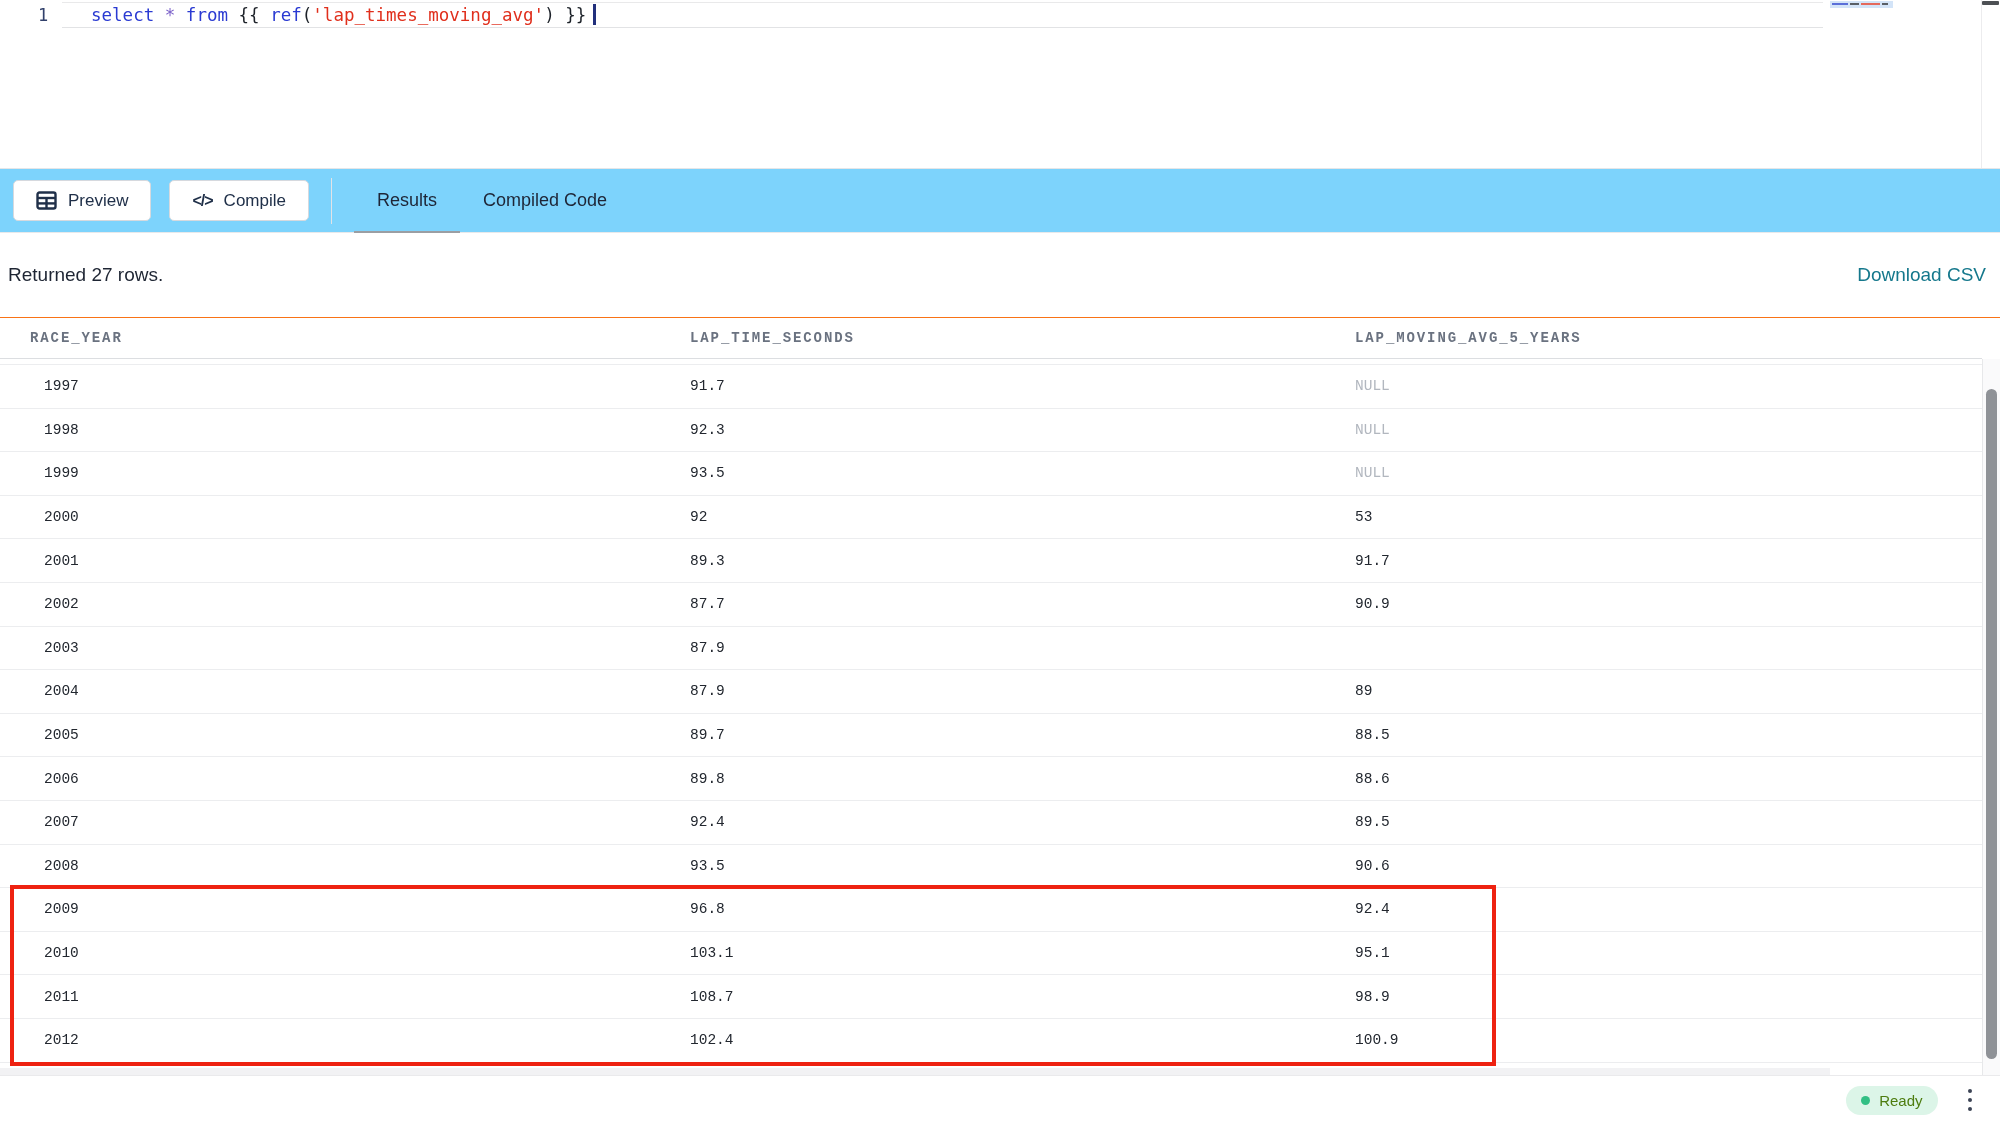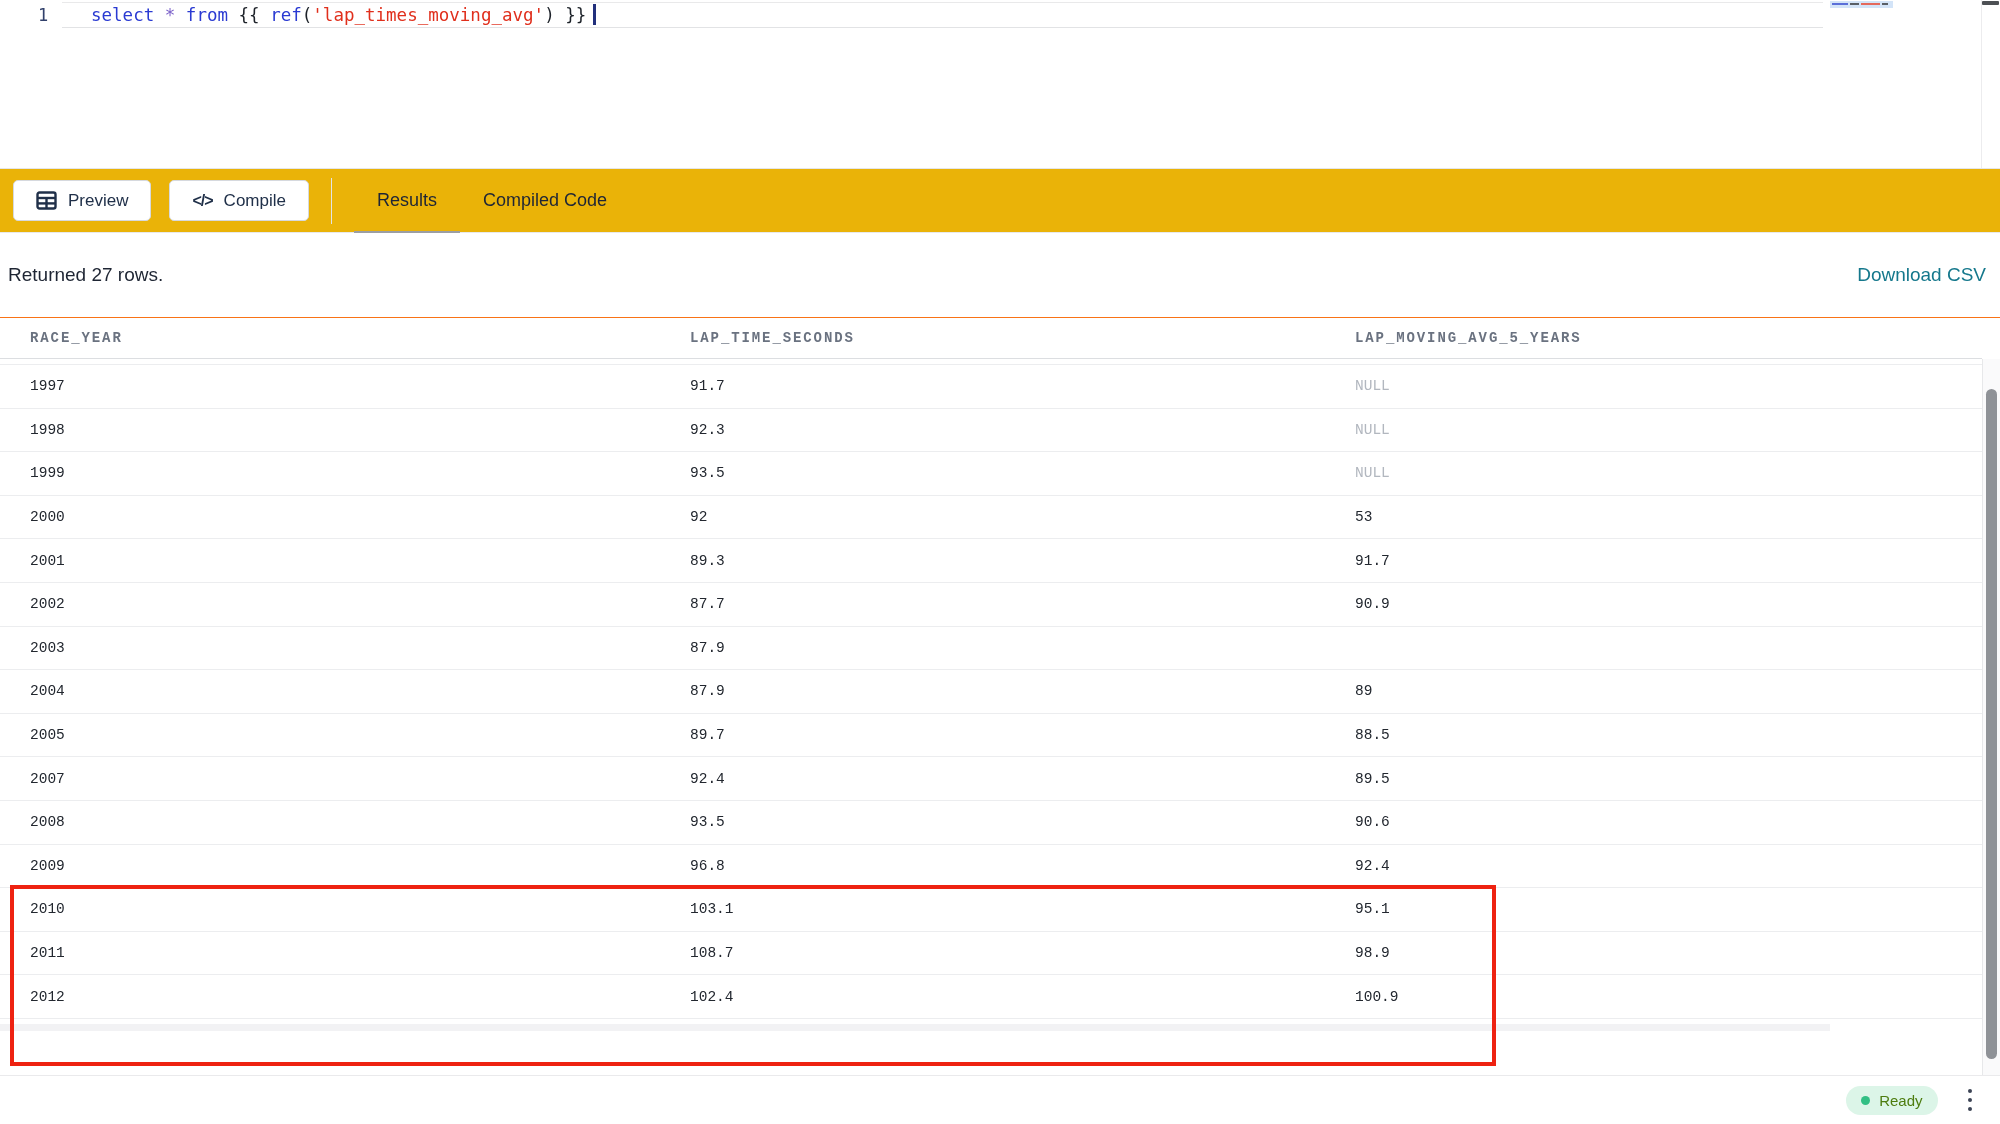--- a/index.html
+++ b/index.html
@@ -22,21 +22,21 @@
     vertical-align:middle;margin-left:7px;margin-top:-3px;}
   .minimap{position:absolute;left:1830px;top:1px;width:63px;height:7px;background:#d3e4f8;overflow:hidden;}
   .minimap i{position:absolute;top:2px;height:2px;display:block;}
   .mm1{left:2px;width:16px;background:#5a6fd8;}
   .mm2{left:20px;width:9px;background:#5a5f66;}
   .mm3{left:31px;width:19px;background:#e4695c;}
   .mm4{left:52px;width:6px;background:#5a5f66;}
   .editor-scroll-track{position:absolute;left:1981px;top:0;width:1px;height:168px;background:#ececee;}
   .editor-scroll-thumb{position:absolute;left:1982px;top:1px;width:17px;height:4px;background:#4d5054;border-radius:1px;}
   
-  .toolbar{position:absolute;top:169px;left:0;width:2000px;height:63px;background:#eab308;
+  .toolbar{position:absolute;top:169px;left:0;width:2000px;height:63px;background:#7dd3fc;
     border-bottom:1px solid #e8e9eb;display:flex;align-items:center;}
   .btn{display:flex;align-items:center;gap:11px;height:41px;padding:0 22px;
     background:#fff;border:1px solid #d6d9de;border-radius:5px;color:#203049;
     font-size:17px;font-family:"Liberation Sans",sans-serif;cursor:pointer;}
   .btn + .btn{margin-left:18px;}
   .btn:first-child{margin-left:13px;}
   .btn svg{display:block;}
   .code-glyph{font-weight:bold;font-size:16px;letter-spacing:-1px;color:#203049;}
   .divider-v{width:1px;height:46px;background:#e2e3e6;margin:0 22px;}
   .tabs{display:flex;height:63px;align-items:stretch;}
@@ -54,21 +54,21 @@
   .thead{width:1982px;height:41px;border-bottom:1px solid #dcdee1;box-sizing:border-box;
     display:grid;grid-template-columns:690px 665px 1fr;align-items:center;
     font-family:"Liberation Mono",monospace;font-weight:bold;font-size:14px;
     letter-spacing:1.9px;color:#6a7280;}
   .thead .hc1{padding-left:30px;}
   .sliver{width:1982px;height:6px;border-bottom:1px solid #ecedef;box-sizing:border-box;}
   .rows{position:relative;width:1982px;}
   .row{height:43.6px;box-sizing:border-box;border-bottom:1px solid #ecedef;
     display:grid;grid-template-columns:690px 665px 1fr;align-items:center;
     font-family:"Liberation Mono",monospace;font-size:14.5px;color:#22272f;}
-  .row .c1{padding-left:30px;}
+  .row .c1{padding-left:44px;}
   .cell.null{color:#b2b7bf;}
   .highlight-box{position:absolute;left:10px;width:1486px;box-sizing:border-box;
     border:4px solid #ee2211;pointer-events:none;}
   .v-scroll-area{position:absolute;left:1982px;top:41px;width:18px;height:717px;
     background:#fafafb;border-left:1px solid #e7e8ea;box-sizing:border-box;}
   .v-scroll-thumb{position:absolute;left:1986px;top:71px;width:11px;height:670px;
     background:#8f9297;border-radius:6px;}
   .partial-bottom{width:1982px;height:13px;overflow:hidden;}
   .hscroll-band{margin-top:5px;width:1830px;height:7px;background:#f2f2f4;}
   
@@ -174,20 +174,25 @@
         <div class="cell c1">2004</div>
         <div class="cell c2">87.9</div>
         <div class="cell c3">89</div>
       </div>
       <div class="row">
         <div class="cell c1">2005</div>
         <div class="cell c2">89.7</div>
         <div class="cell c3">88.5</div>
       </div>
       <div class="row">
+        <div class="cell c1">2006</div>
+        <div class="cell c2">89.8</div>
+        <div class="cell c3">88.6</div>
+      </div>
+      <div class="row">
         <div class="cell c1">2007</div>
         <div class="cell c2">92.4</div>
         <div class="cell c3">89.5</div>
       </div>
       <div class="row">
         <div class="cell c1">2008</div>
         <div class="cell c2">93.5</div>
         <div class="cell c3">90.6</div>
       </div>
       <div class="row">

